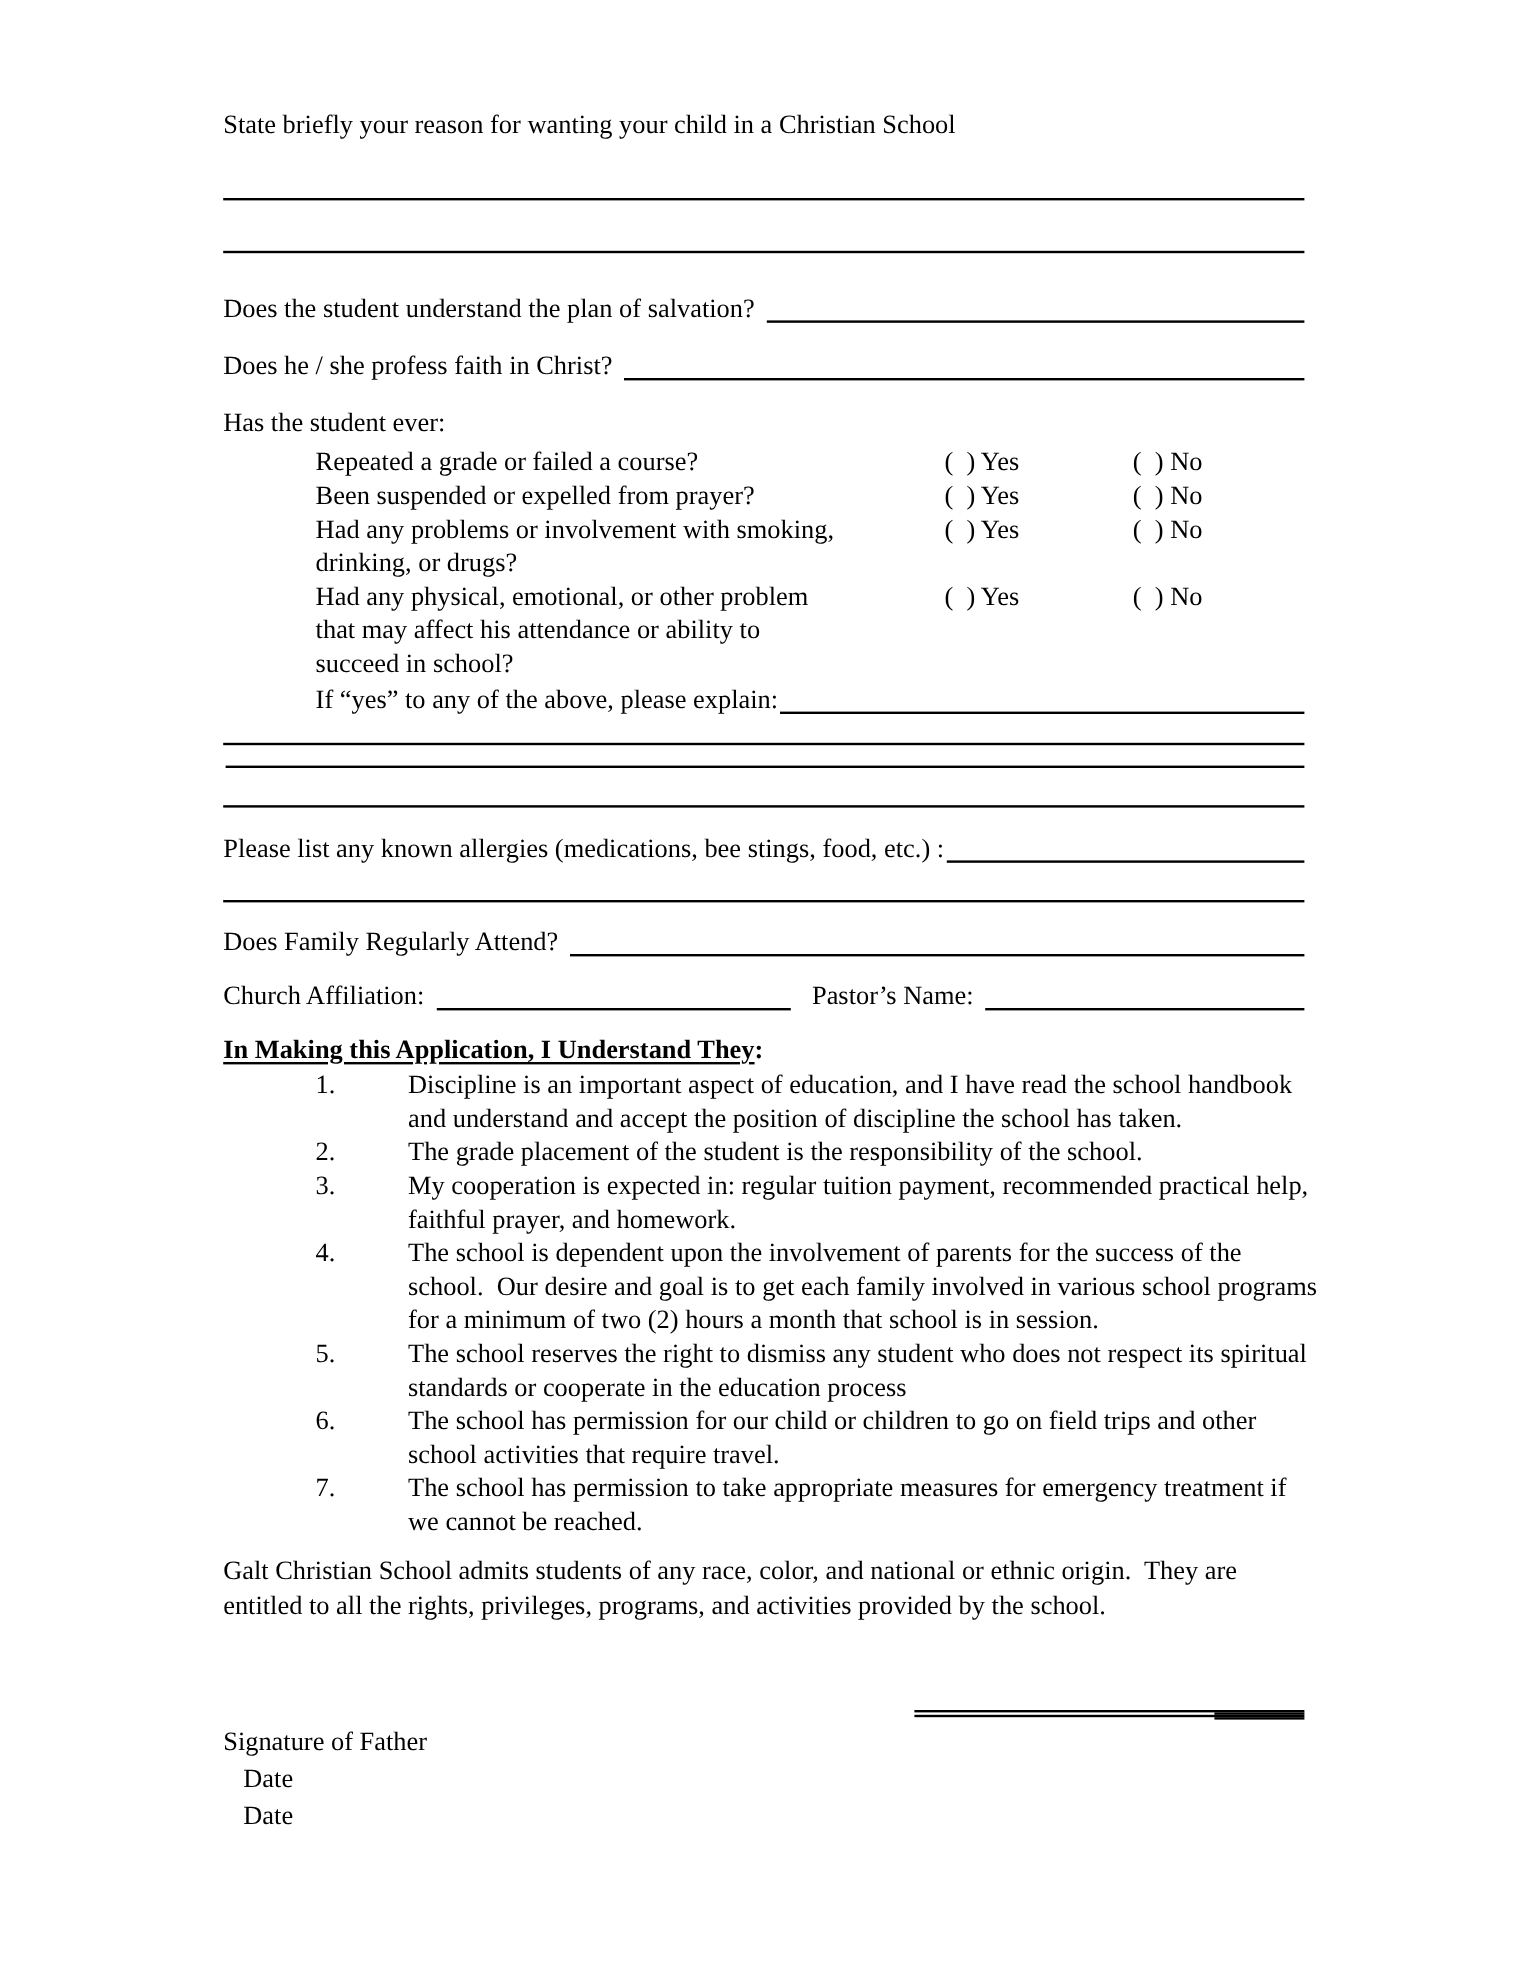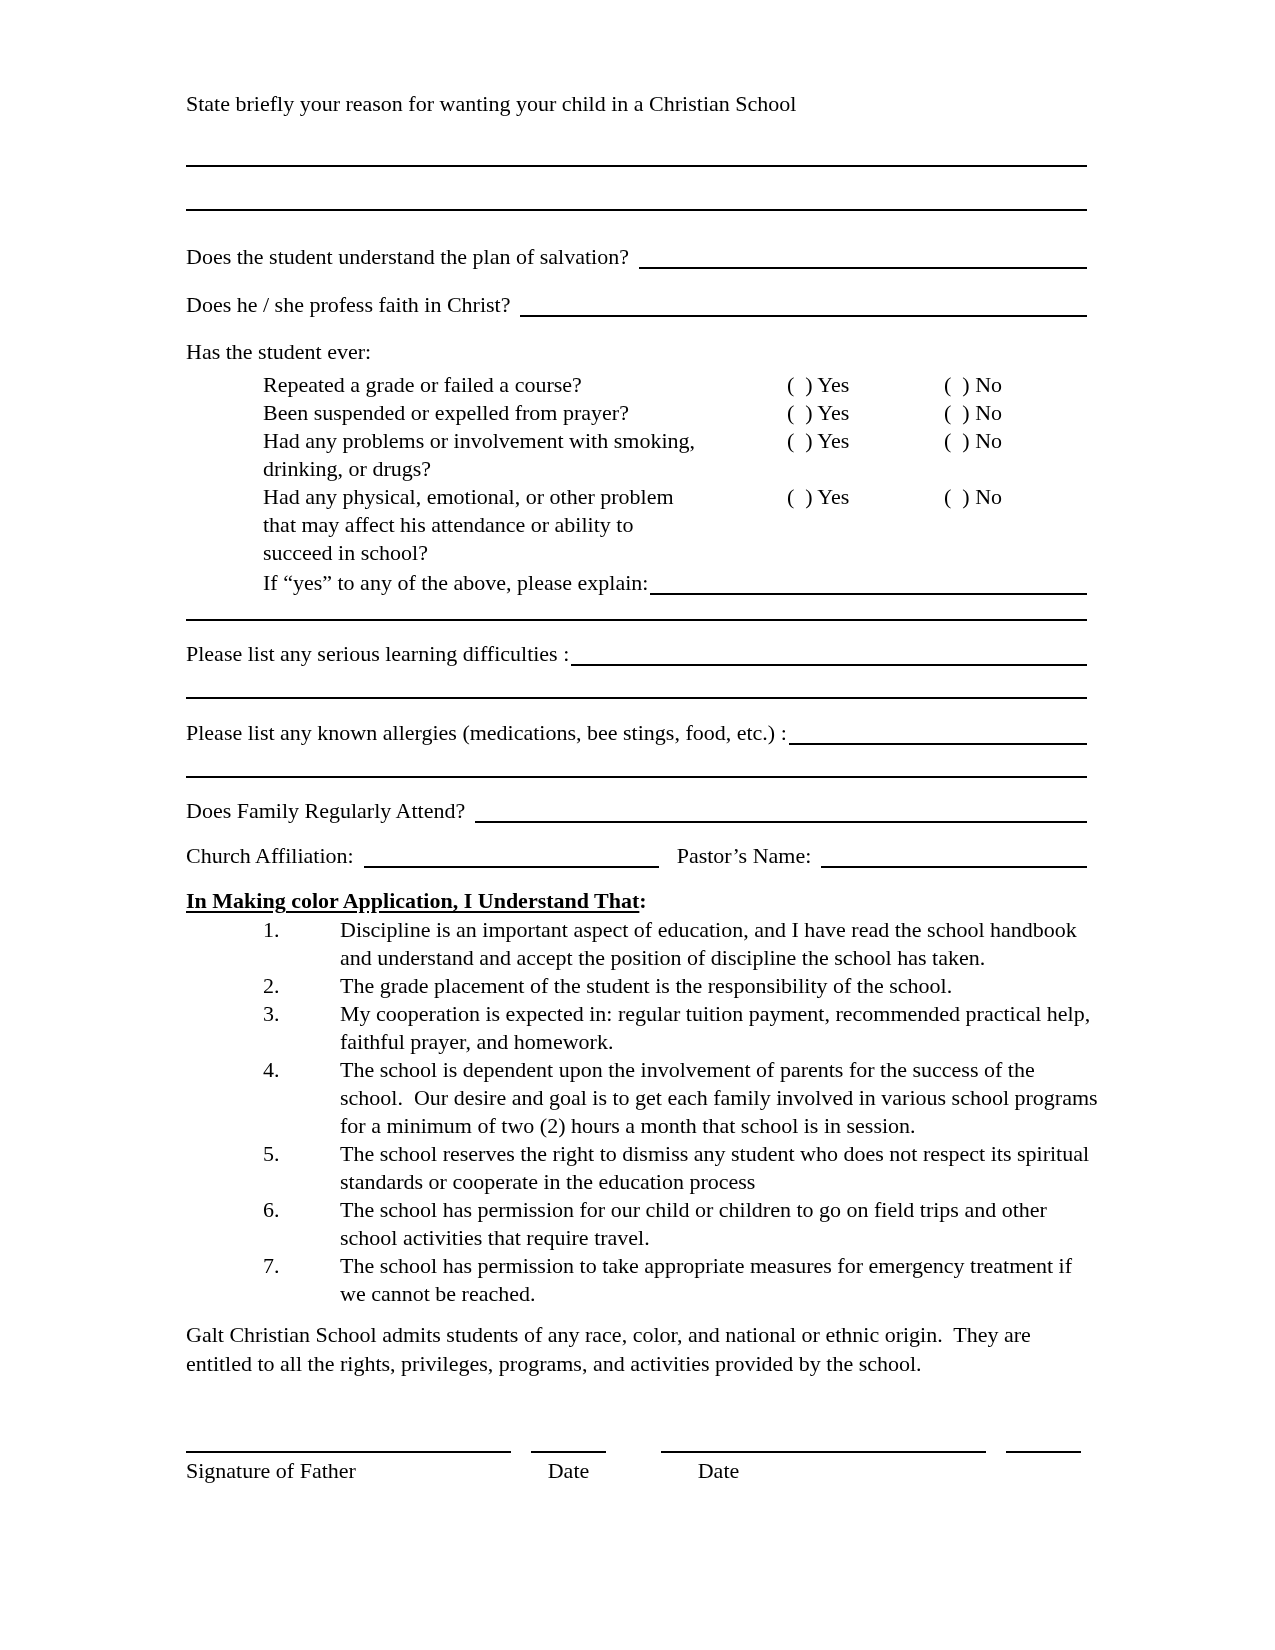--- a/index.html
+++ b/index.html
@@ -27,21 +27,21 @@
   .hist-q{width:524px;padding-left:77px;box-sizing:content-box;}
   .hist-yes{width:157px;}
   .hist-no{flex:1;}
   .indent{padding-left:77px;}
   .heading-row{margin-top:14px;line-height:31px;font-weight:bold;}
   .u{text-decoration:underline;text-decoration-thickness:2px;text-underline-offset:3px;}
   .li{display:flex;line-height:28px;}
   .li-num{width:77px;margin-left:77px;flex:none;}
   .li-text{flex:1;margin-right:-16px;}
   .closing{margin-top:12px;line-height:29px;width:915px;margin-right:-14px;}
-  .sig-row{display:flex;}
+  .sig-row{display:flex;flex-direction:column;}
   .sig-lines{margin-top:73px;}
   .c-long{width:325px;flex:none;}
   .c-short{width:75px;flex:none;}
   .g1{width:20px;flex:none;}
   .g2{width:55px;flex:none;}
   .sigline{border-bottom:2px solid #000;height:0;align-self:flex-end;}
   .sig-labels{line-height:31px;margin-top:2px;}
   .date-c{text-align:center;}
 </style>
 </head>
@@ -97,21 +97,20 @@
     </div>
   </div>
 
   <div class="qrow indent" style="">
     <span>If “yes” to any of the above, please explain:</span>
     <span class="fill tight"></span>
   </div>
   <div class="blankline bl-cont"></div>
 
   <div class="qrow" style="margin-top:17px;">
-    <span>Please list any serious learning difficulties :</span>
     <span class="fill tight"></span>
   </div>
   <div class="blankline bl-std"></div>
 
   <div class="qrow" style="margin-top:18px;justify-content:flex-end;">
     <span>Please list any known allergies (medications, bee stings, food, etc.) :</span>
     <span class="fill tight"></span>
   </div>
   <div class="blankline bl-std"></div>
 
@@ -122,21 +121,21 @@
 
   <div class="qrow" style="margin-top:14px;">
     <span>Church Affiliation:</span>
     <span class="fill-fixed"></span>
     <span style="width:18px;flex:none;"></span>
     <span>Pastor’s Name:</span>
     <span class="fill"></span>
   </div>
 
   <div class="heading-row">
-    <span class="u">In Making color Application, I Understand That</span><span>:</span>
+    <span class="u">In Making this Application, I Understand They</span><span>:</span>
   </div>
 
   <div>
     <div class="li">
       <div class="li-num">1.</div>
       <div class="li-text pre">Discipline is an important aspect of education, and I have read the school handbook and understand and accept the position of discipline the school has taken.</div>
     </div>
     <div class="li">
       <div class="li-num">2.</div>
       <div class="li-text pre">The grade placement of the student is the responsibility of the school.</div>

